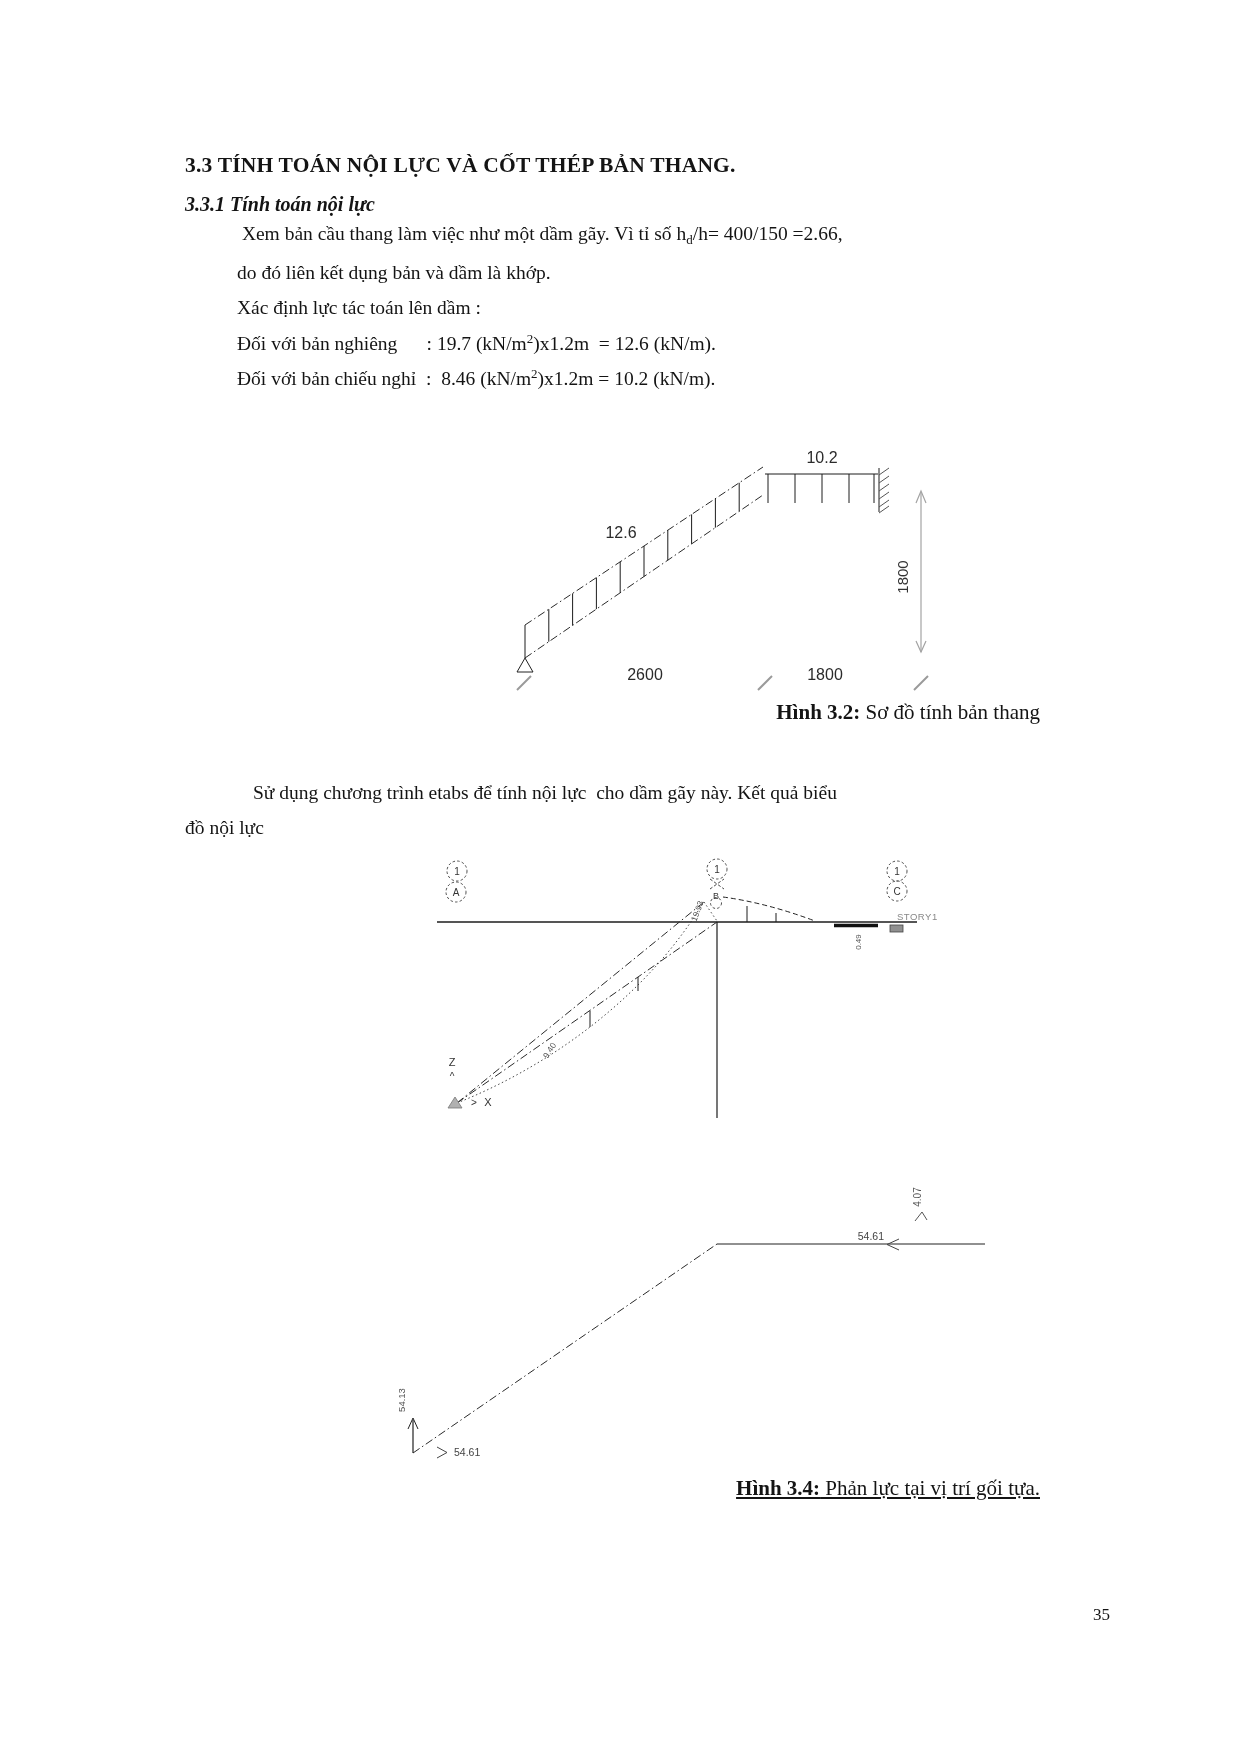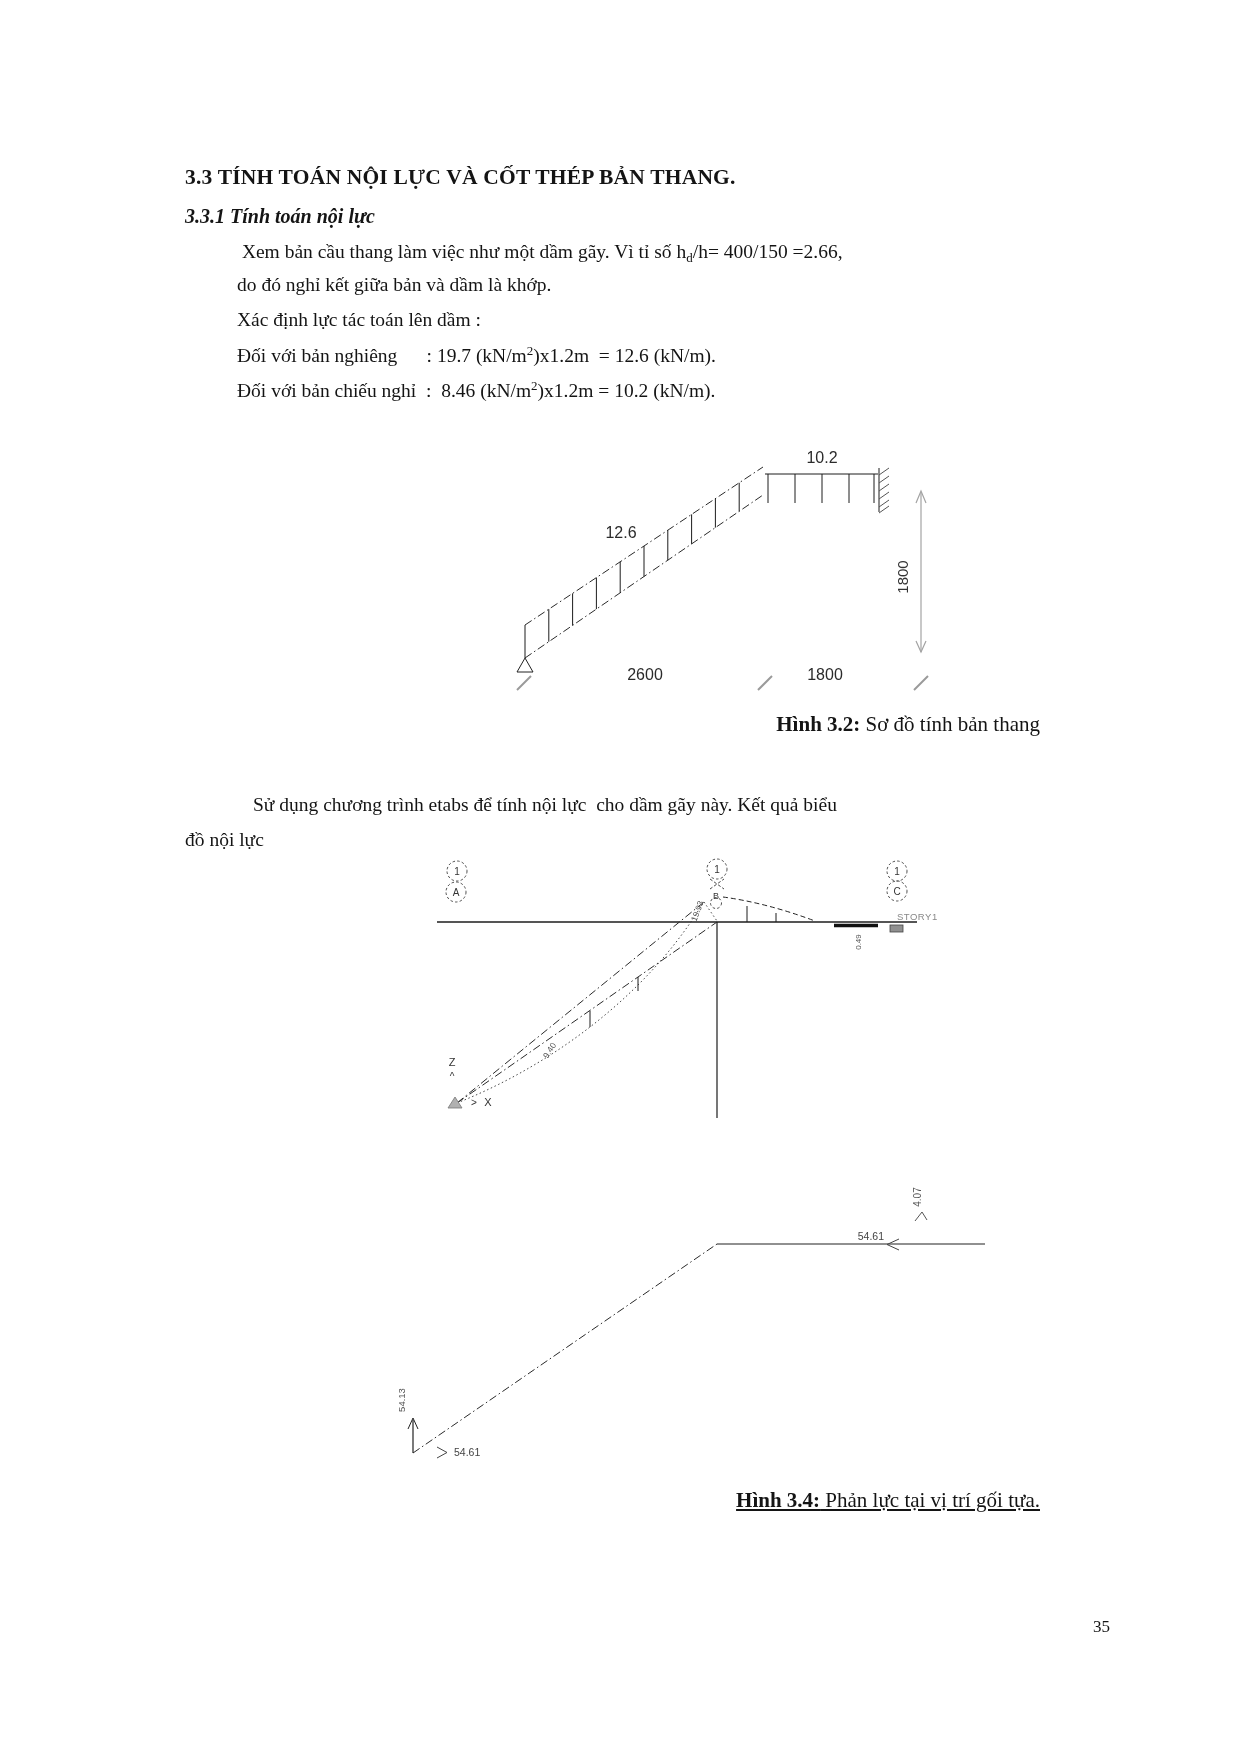--- a/index.html
+++ b/index.html
@@ -1,21 +1,21 @@
 <!DOCTYPE html>
 <html><head>
 <meta charset="utf-8">
 <style>
   html,body{margin:0;padding:0;background:#e8e8e8;}
   .page{
     position:relative;width:1240px;height:1754px;background:#ffffff;
     font-family:"Liberation Serif",serif;color:#141414;overflow:hidden;
     margin:0 auto;
   }
-  .abs{position:absolute;margin-top:12px;}
+  .abs{position:absolute;}
   .heading{font-size:21.5px;font-weight:bold;letter-spacing:.2px;}
   .subheading{font-size:20px;font-weight:bold;font-style:italic;}
   .bodyline{font-size:19.5px;white-space:pre-wrap;line-height:1;}
   .bodyline sub{font-size:13px;vertical-align:-4px;}
   .bodyline sup{font-size:13px;vertical-align:7px;}
   .caption{left:185px;width:855px;text-align:right;font-size:21px;white-space:pre-wrap;}
   .caption b{font-weight:bold;}
   .pagenum{font-size:17px;}
   svg{position:absolute;overflow:visible;}
   svg text{font-family:"Liberation Sans",sans-serif;}
@@ -29,22 +29,22 @@
   .dashed{stroke:#222;stroke-width:1;fill:none;stroke-dasharray:5 3;}
 </style>
 </head>
 <body>
 
 <div class="page">
 
   <div class="abs heading" style="left:185px;top:153px;">3.3 TÍNH TOÁN NỘI LỰC VÀ CỐT THÉP BẢN THANG.</div>
   <div class="abs subheading" style="left:185px;top:193px;">3.3.1 Tính toán nội lực</div>
 
-  <div class="abs bodyline" style="left:237px;top:230px;"><span> Xem bản cầu thang làm việc như một dầm gãy. Vì tỉ số h</span><sub>d</sub><span>/h= 400/150 =2.66,</span></div>
-  <div class="abs bodyline" style="left:237px;top:263px;">do đó nghỉ kết giữa bản và dầm là khớp.</div>
+  <div class="abs bodyline" style="left:237px;top:224px;"><span> Xem bản cầu thang làm việc như một dầm gãy. Vì tỉ số h</span><sub>d</sub><span>/h= 400/150 =2.66,</span></div>
+  <div class="abs bodyline" style="left:237px;top:263px;">do đó liên kết dụng bản và dầm là khớp.</div>
   <div class="abs bodyline" style="left:237px;top:298px;">Xác định lực tác toán lên dầm :</div>
   <div class="abs bodyline" style="left:237px;top:332px;"><span>Đối với bản nghiêng      : 19.7 (kN/m</span><sup>2</sup><span>)x1.2m  = 12.6 (kN/m).</span></div>
   <div class="abs bodyline" style="left:237px;top:367px;"><span>Đối với bản chiếu nghỉ  :  8.46 (kN/m</span><sup>2</sup><span>)x1.2m = 10.2 (kN/m).</span></div>
 
   <svg style="left:440px;top:435px;" width="510" height="265" viewBox="440 435 510 265">
 
     <g>
       <line class="dashdot" x1="525" y1="625" x2="763" y2="467"></line>
       <line class="dashdot" x1="525" y1="658" x2="763" y2="495"></line>
       <line class="tick" x1="525" y1="625" x2="525" y2="658"></line>

